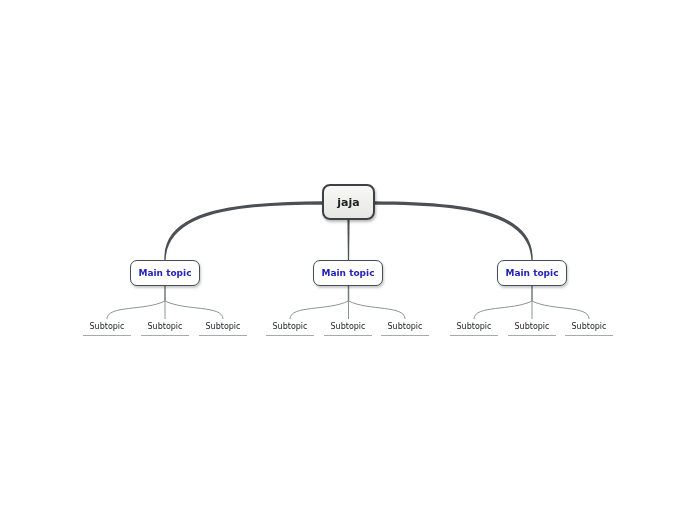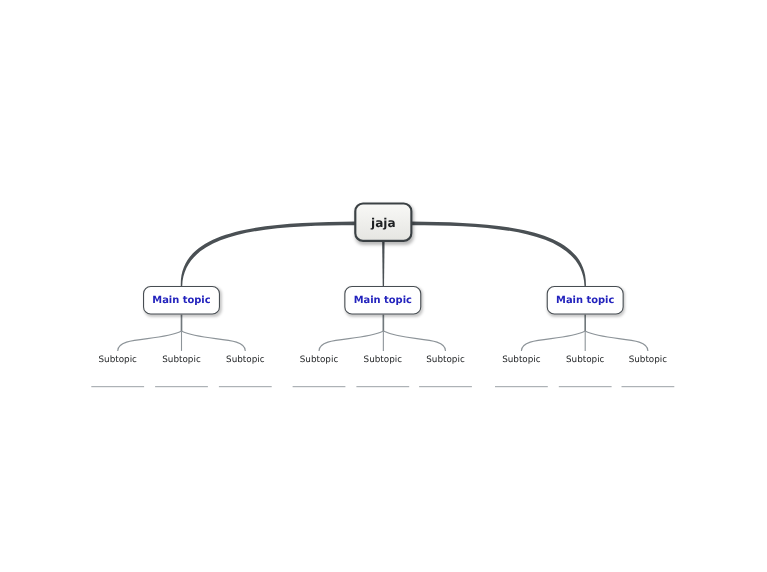--- a/index.html
+++ b/index.html
@@ -58,21 +58,21 @@
     z-index: 2;
   }
   .main-node-1 { left: 130px; }
   .main-node-2 { left: 313px; }
   .main-node-3 { left: 497px; }
   .sub-node {
     position: absolute;
     top: 320px;
     width: 48px;
     height: 15px;
-    padding-bottom: 16px;
+    padding-bottom: 0;
     border-bottom: 1px solid #a5aaae;
     text-align: center;
     font-size: 8px;
     color: #232527;
     cursor: pointer;
     z-index: 2;
     line-height: 13px;
   }
   .s11 { left: 83px; }  .s12 { left: 141px; } .s13 { left: 199px; }
   .s21 { left: 266px; } .s22 { left: 324px; } .s23 { left: 381px; }

